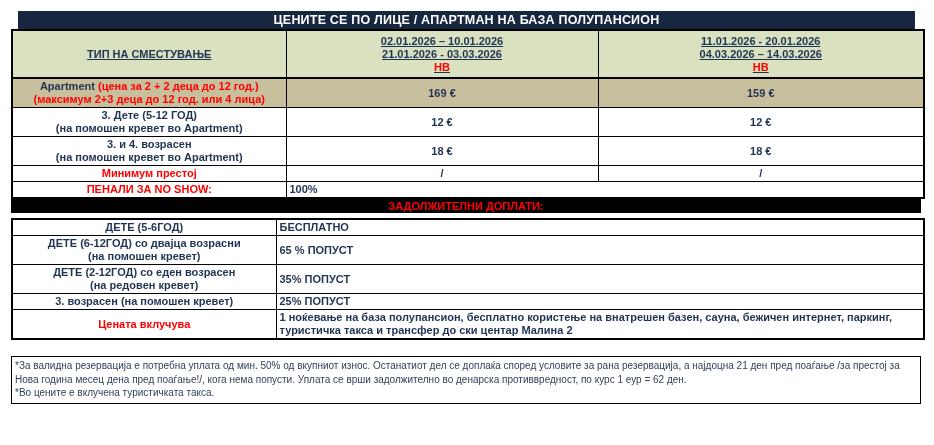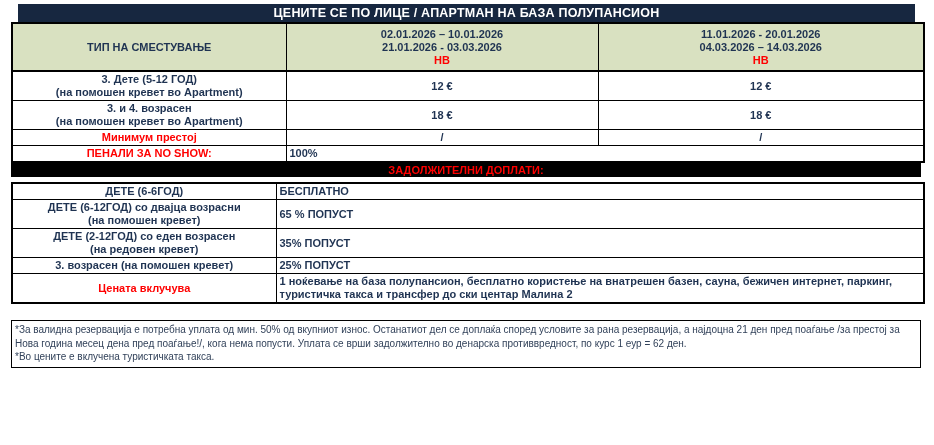--- a/index.html
+++ b/index.html
@@ -7,21 +7,21 @@
     padding: 0;
     background: #ffffff;
     width: 934px;
     height: 445px;
     overflow: hidden;
     font-family: "Liberation Sans", sans-serif;
   }
   .sheet {
     width: 934px;
     height: 445px;
-    padding-top: 4px;
+    padding-top: 11px;
     box-sizing: border-box;
   }
   .title-bar {
     margin: 0 19px 0 18px;
     height: 18px;
     background: #172740;
     color: #ffffff;
     font-size: 12.5px;
     font-weight: bold;
     text-align: center;
@@ -43,21 +43,21 @@
     font-weight: bold;
     color: #1f3352;
     text-align: center;
     vertical-align: middle;
     overflow: hidden;
   }
   .green  { background: #d9e1c1; }
   .tan    { background: #c8bf9d; }
   .red    { color: #ff0000; }
   .left   { text-align: left; }
-  .hdr td { border-bottom: 2px solid #000; }
+  .hdr td { border-bottom: 2px solid #000; text-decoration: underline; }
   .h48 td { height: 44px; }
   .h30 td { height: 26px; }
   .h17 td { height: 13px; }
   .h16 td { height: 12px; }
   .h28 td { height: 24px; }
   .band {
     margin: 0 11px;
     width: 910px;
     box-sizing: border-box;
     border: 1px solid #000;
@@ -110,20 +110,31 @@
         <div class="red">НВ</div>
       </td>
       <td class="green">
         <div>11.01.2026 - 20.01.2026</div>
         <div>04.03.2026 – 14.03.2026</div>
         <div class="red">НВ</div>
       </td>
     </tr>
 
 
+    <tr class="h30">
+      <td class="tan">
+        <div>
+          <span>Apartment</span>
+          <span class="red">(цена за 2 + 2 деца до 12 год.)</span>
+        </div>
+        <div class="red">(максимум 2+3 деца до 12 год. или 4 лица)</div>
+      </td>
+      <td class="tan">169 €</td>
+      <td class="tan">159 €</td>
+    </tr>
 
     <tr class="h30">
       <td>
         <div>3. Дете (5-12 ГОД)</div>
         <div>(на помошен кревет во Apartment)</div>
       </td>
       <td>12 €</td>
       <td>12 €</td>
     </tr>
 
@@ -157,21 +168,21 @@
   <div class="gap"></div>
 
   <table class="second">
     <colgroup>
         <col style="width:264px">
         <col style="width:648px">
       </colgroup>
 
     <tbody>
         <tr class="h17">
-      <td>ДЕТЕ (6-6ГОД)</td>
+      <td>ДЕТЕ (5-6ГОД)</td>
       <td class="left">БЕСПЛАТНО</td>
     </tr>
 
     <tr class="h30">
       <td>
         <div>ДЕТЕ (6-12ГОД) со двајца возрасни</div>
         <div>(на помошен кревет)</div>
       </td>
       <td class="left">65 % ПОПУСТ</td>
     </tr>

